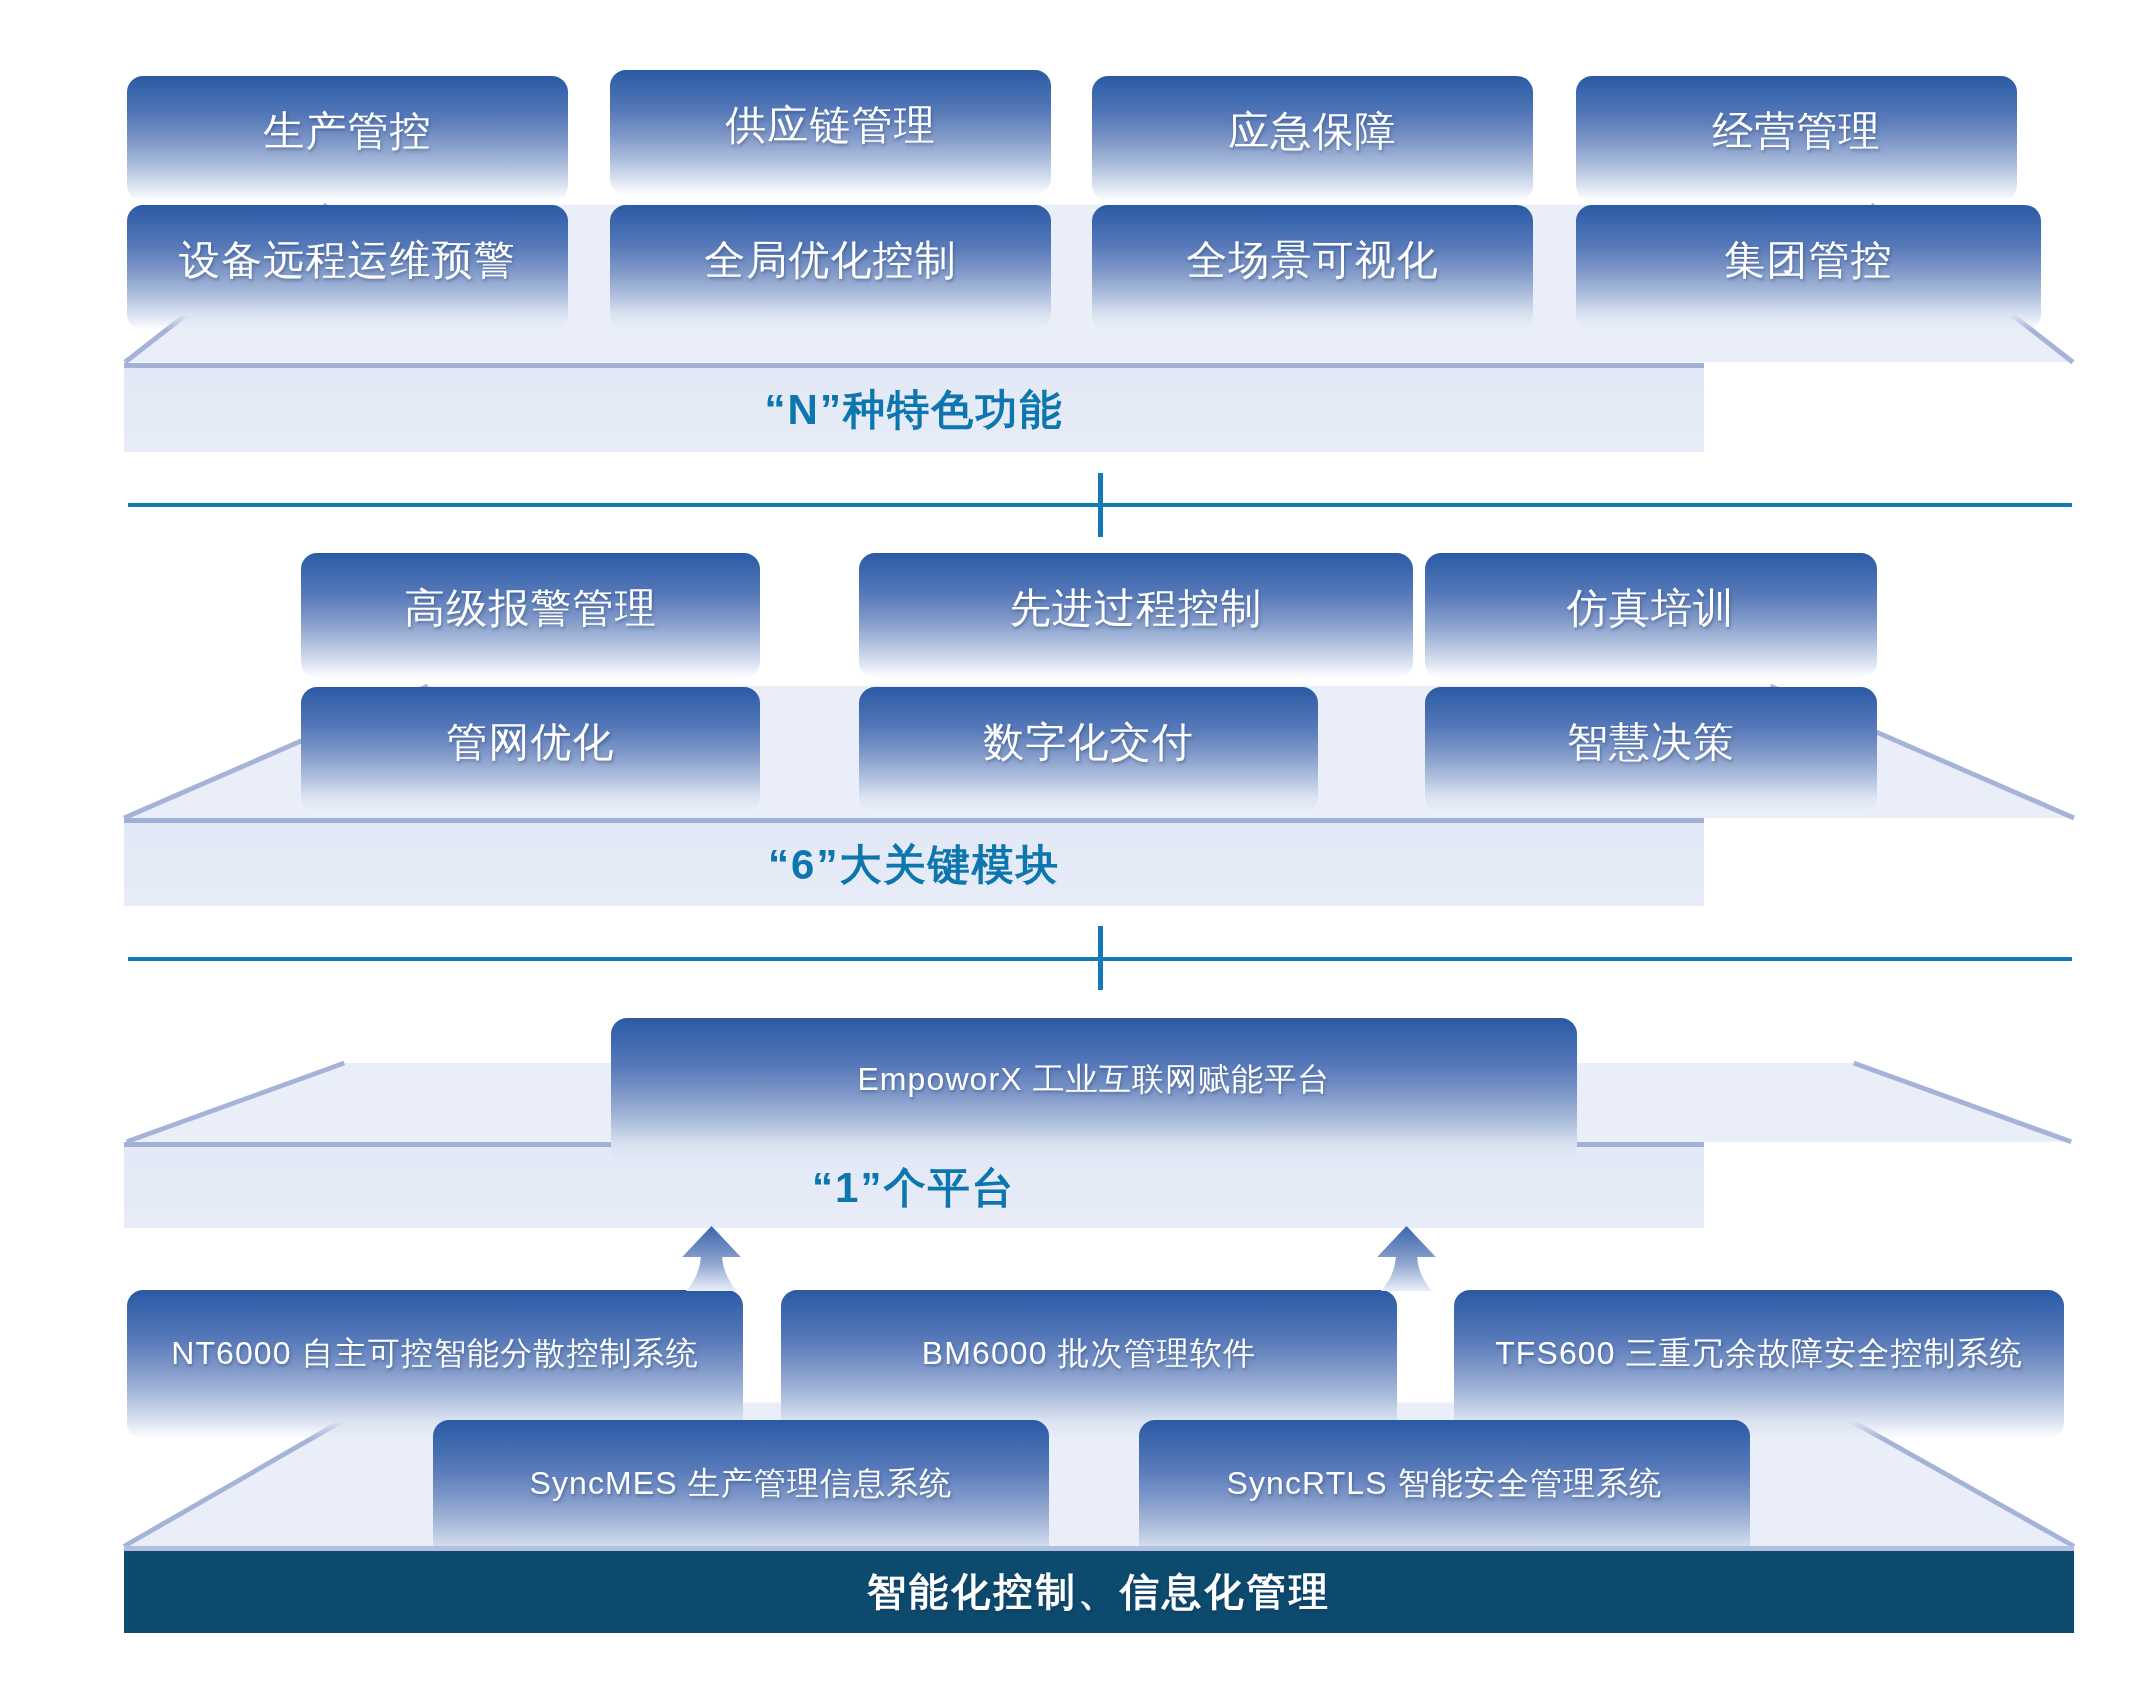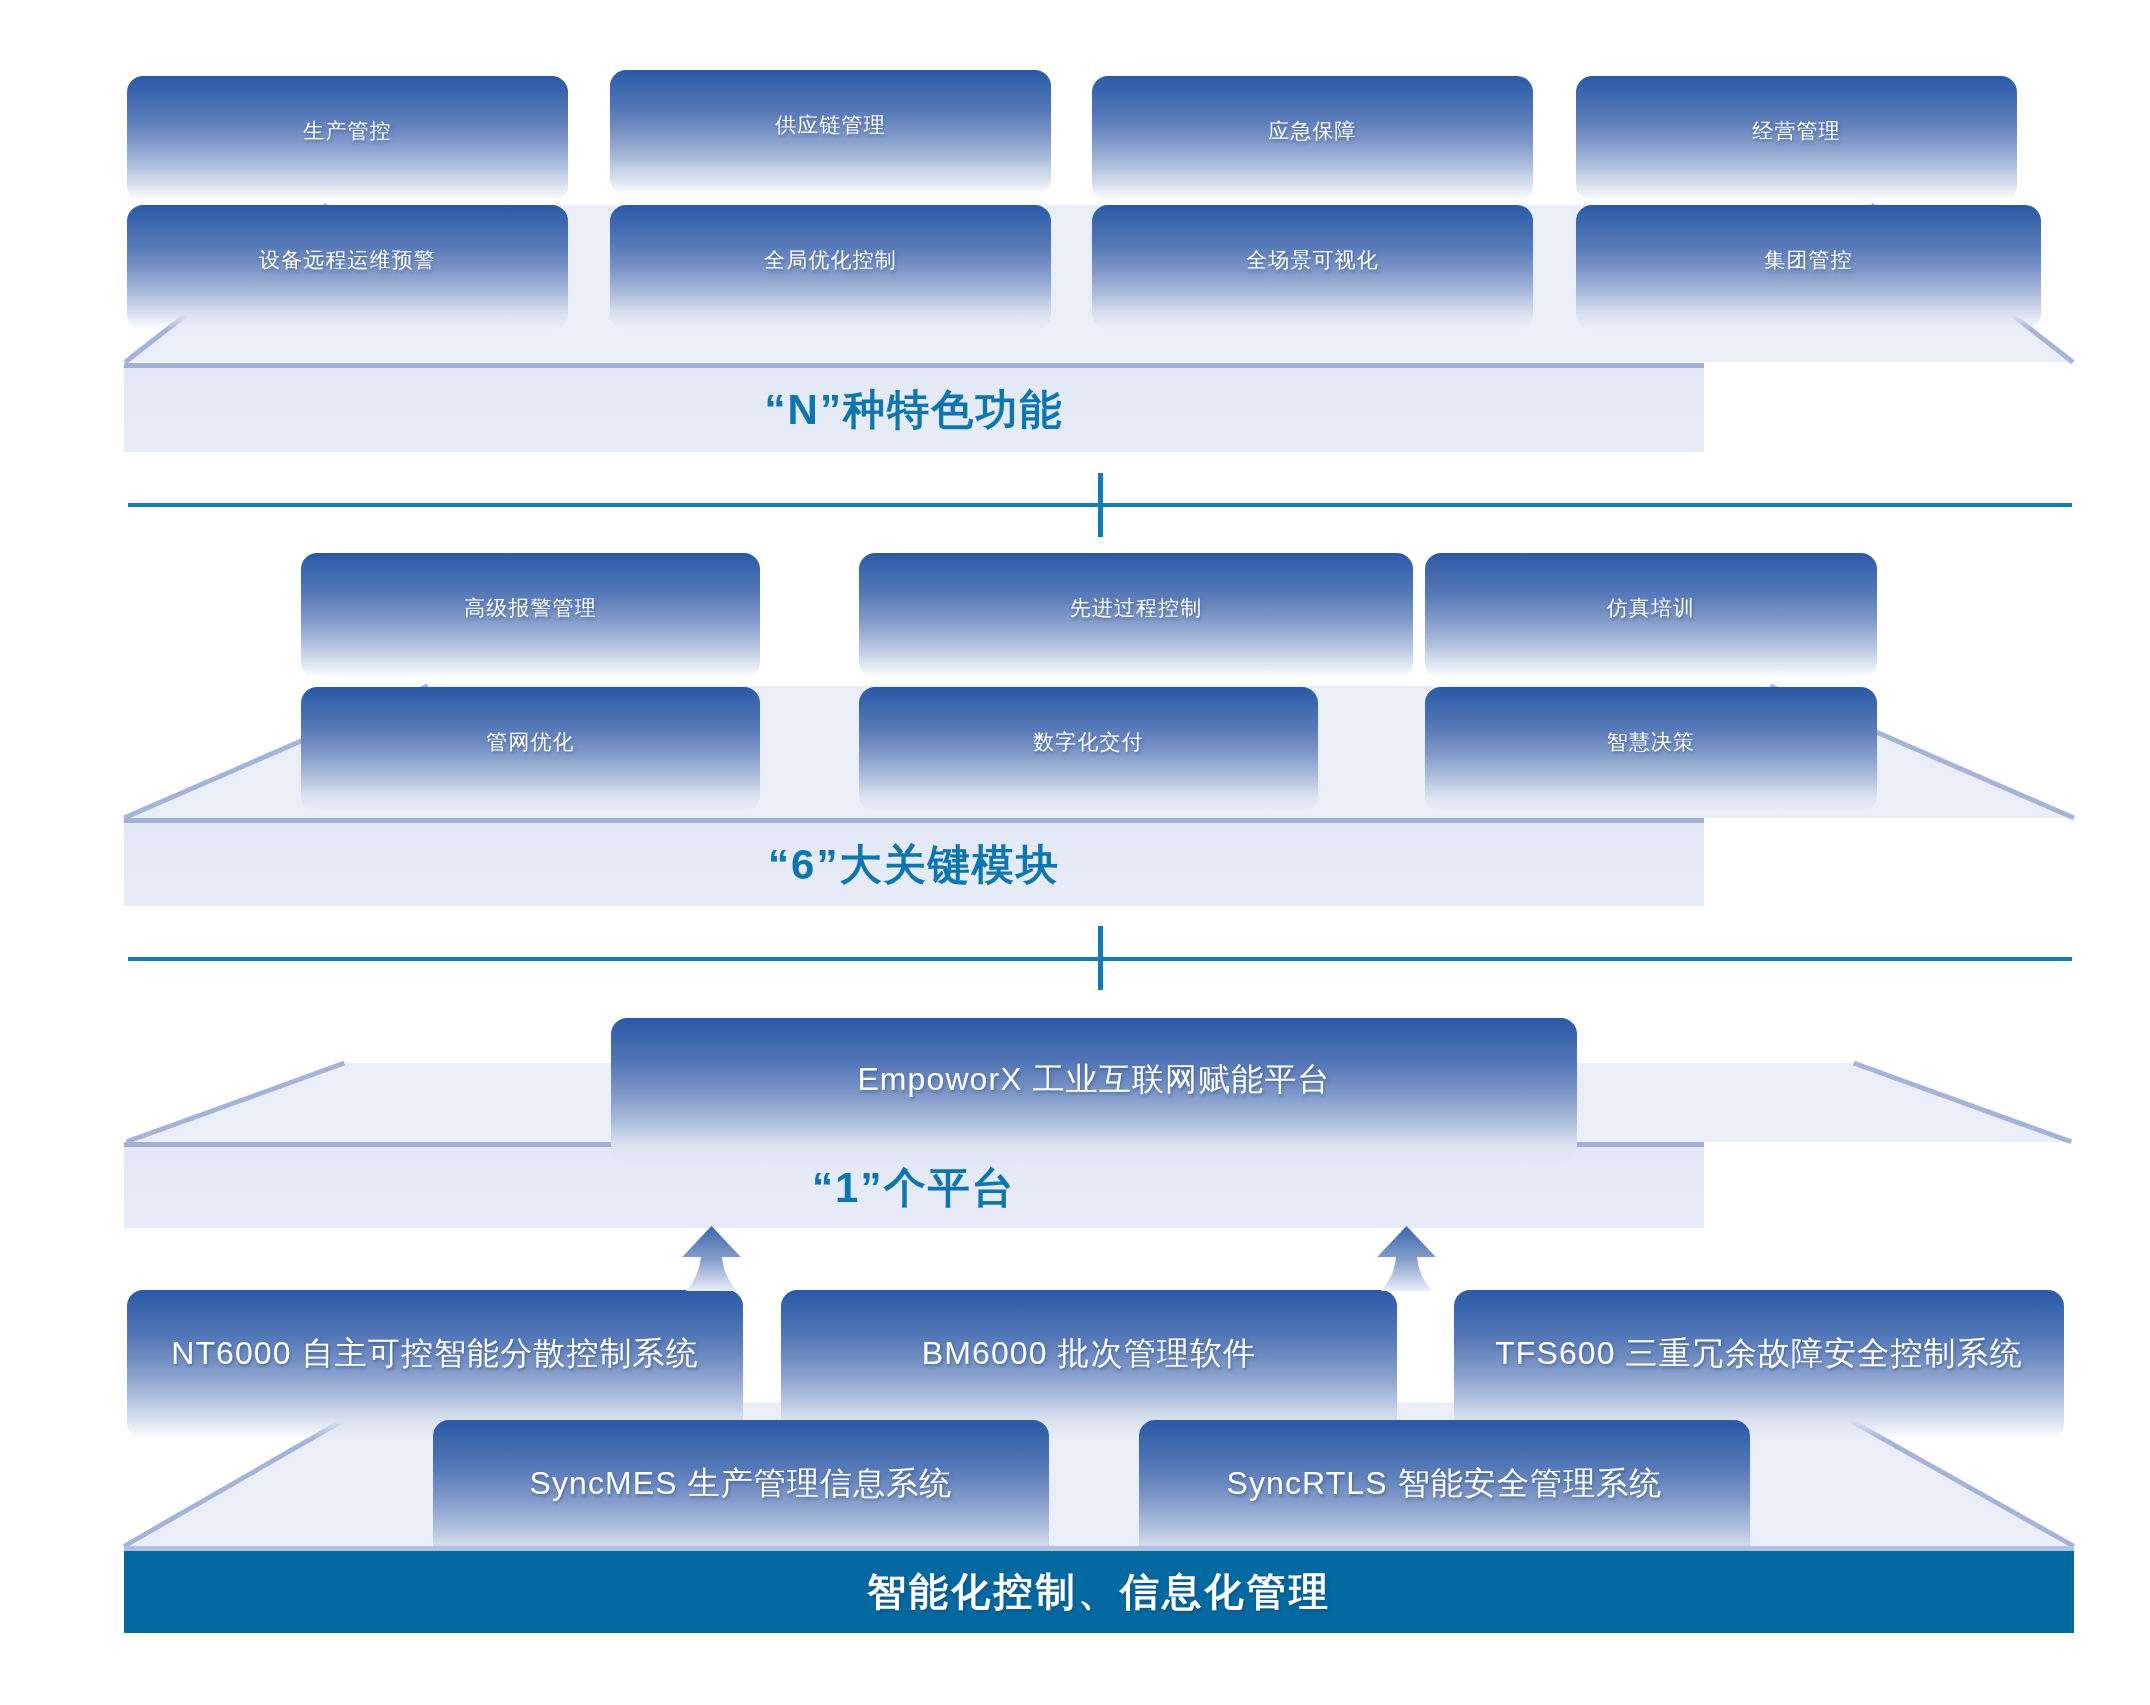--- a/index.html
+++ b/index.html
@@ -13,42 +13,42 @@
     border-radius:16px;
     background:linear-gradient(180deg,
       #2a59a4 0%, #3a66ad 12%, #5578b8 32%, #7e97c8 52%,
       #aebfdd 72%, #dbe3f1 88%, rgba(236,241,249,0) 100%);
     display:flex;align-items:center;justify-content:center;
     color:#ffffff;
     text-shadow:1.1px 1.6px 3.2px rgba(35,60,105,.45);
     letter-spacing:1.1px;
     z-index:5;
   }
-  .gbox.small{font-size:21px;padding-bottom:15px;}
+  .gbox.small{font-size:41px;padding-bottom:15px;}
   .gbox.big{font-size:32px;padding-bottom:21.4px;}
   
   .face{
     position:absolute;left:124px;width:1580px;
     background:linear-gradient(180deg,#e2e8f5 0%,#e7ecf8 100%);
     border-top:5.3px solid #a2b0d6;
     display:flex;align-items:center;justify-content:center;
     z-index:4;
   }
   .face .title{
     color:#0d76ae;font-weight:bold;font-size:42px;letter-spacing:2.1px;
   }
   
   .surf{position:absolute;left:0;top:0;z-index:1;}
   
   .hline{position:absolute;background:#147ab3;height:4.3px;z-index:6;}
   .vtick{position:absolute;background:#147ab3;width:4.8px;z-index:6;}
   
   .banner{
     position:absolute;left:124px;width:1950px;
-    background:#0369a1;border-top:5.3px solid #b2bfe0;
+    background:#0c4a6e;border-top:5.3px solid #b2bfe0;
     display:flex;align-items:center;justify-content:center;
     color:#ffffff;font-weight:bold;font-size:39px;letter-spacing:3.2px;
     text-shadow:1.1px 1.6px 3.2px rgba(30,50,90,.4);
     z-index:5;
   }
   .arrow{position:absolute;z-index:6;}
 </style>
 </head>
 <body>
 

